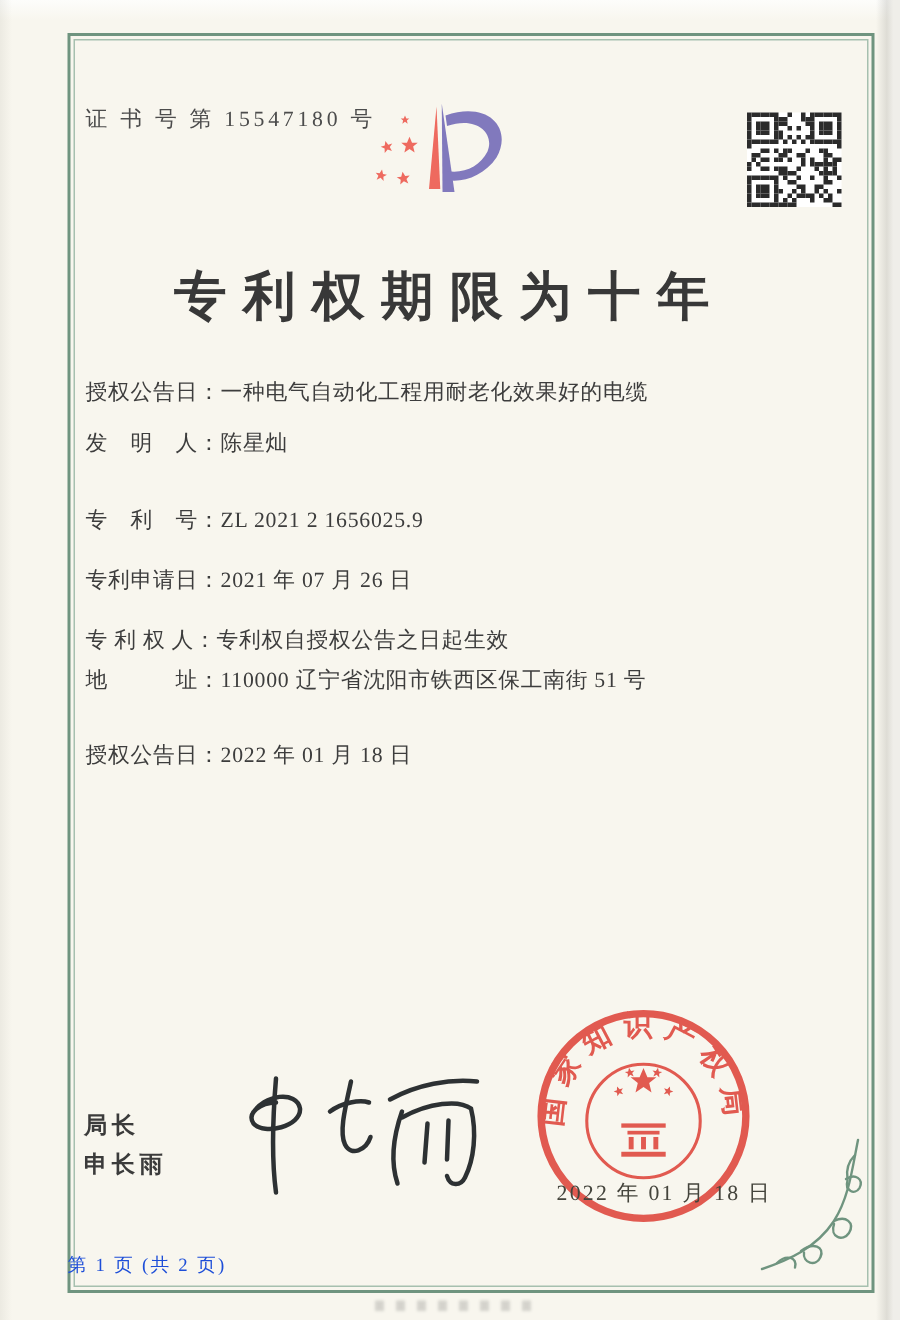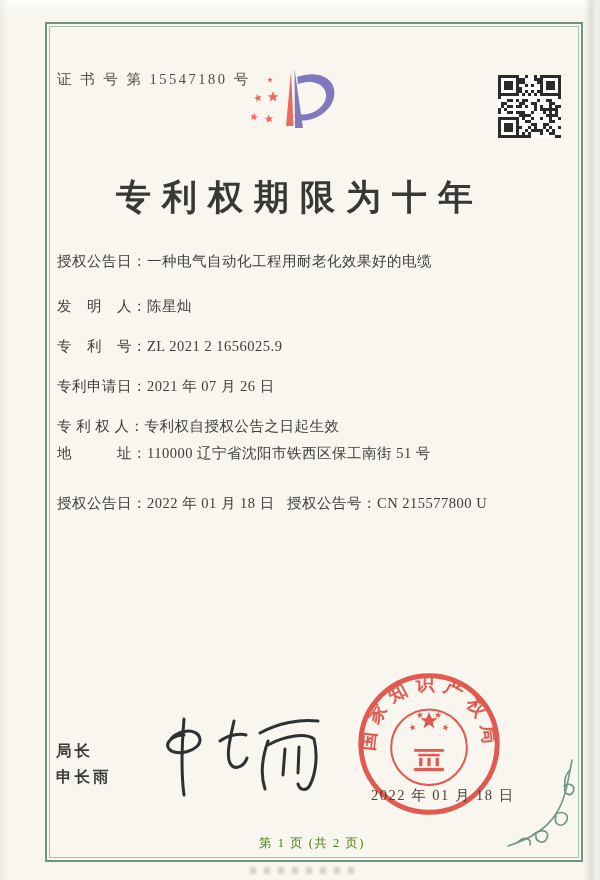--- a/index.html
+++ b/index.html
@@ -36,22 +36,22 @@
     font-size:15.5px;font-weight:600;letter-spacing:3px;color:#3b3b3b;line-height:26px;}
   .sig{position:absolute;left:148px;top:710px;width:180px;height:90px;}
   .sig path{stroke:var(--signature-ink,#2d3133);stroke-width:3;fill:none;stroke-linecap:round;}
   .seal{position:absolute;left:355px;top:670px;width:148px;height:148px;opacity:.9;z-index:1;}
   .sr-stroke{stroke:var(--seal-red,#df4a40);}
   .sr-fill{fill:var(--seal-red,#df4a40);}
   .seal-date{position:absolute;left:371px;top:786px;font-size:14.5px;letter-spacing:1.5px;
     color:#44443c;z-index:2;white-space:nowrap;}
   .ornament{position:absolute;left:506px;top:758px;width:72px;height:96px;}
   .ornament path{stroke:var(--border-green,#6f947f);fill:none;stroke-width:1.6;stroke-linecap:round;}
-  .footer{position:absolute;left:45px;top:835px;width:534px;text-align:center;
-    font-size:12.5px;letter-spacing:1.5px;color:#4d7c0f;}
+  .footer{position:absolute;left:45px;top:835px;width:534px;text-align:left;
+    font-size:12.5px;letter-spacing:1.5px;color:#1d4ed8;}
   .smudge{position:absolute;left:250px;top:867px;width:112px;height:7px;opacity:.45;
     background:repeating-linear-gradient(90deg,rgba(90,90,90,.5) 0 6px,transparent 6px 14px);
     filter:blur(1px);}
 </style>
 </head>
 <body>
 
 <div class="edge-top"></div>
 <div class="edge-left"></div>
 <div class="edge-right"></div>
@@ -288,40 +288,37 @@
     <i style="left:30px;top:60px"></i>
     <i style="left:57px;top:60px"></i>
     <i style="left:60px;top:60px"></i>
   </div>
 
 <div class="title">专利权期限为十年</div>
 
 <div class="field" style="top:252px">
   <span>授权公告日：</span><span>一种电气自动化工程用耐老化效果好的电缆</span>
 </div>
-<div class="field" style="top:297px">
+<div class="field" style="top:286px">
   <span>发　明　人：</span><span>陈星灿</span>
 </div>
 <div class="field" style="top:337px">
   <span>专　利　号：</span><span>ZL 2021 2 1656025.9</span>
 </div>
 <div class="field" style="top:377px">
   <span>专利申请日：</span><span>2021 年 07 月 26 日</span>
 </div>
 <div class="field" style="top:417px">
   <span>专 利 权 人：</span><span>专利权自授权公告之日起生效</span>
 </div>
 <div class="field" style="top:444px">
   <span>地　　　址：</span><span>110000 辽宁省沈阳市铁西区保工南街 51 号</span>
 </div>
 <div class="field" style="top:494px">
   <span>授权公告日：</span><span>2022 年 01 月 18 日</span>
-  <span class="grant-right">
-    <span>授权公告号：</span><span>CN 215577800 U</span>
-  </span>
 </div>
 
 <div class="body-text">
 </div>
 
 <div class="signoff">
   <div>局长</div>
   <div>申长雨</div>
 </div>
 

